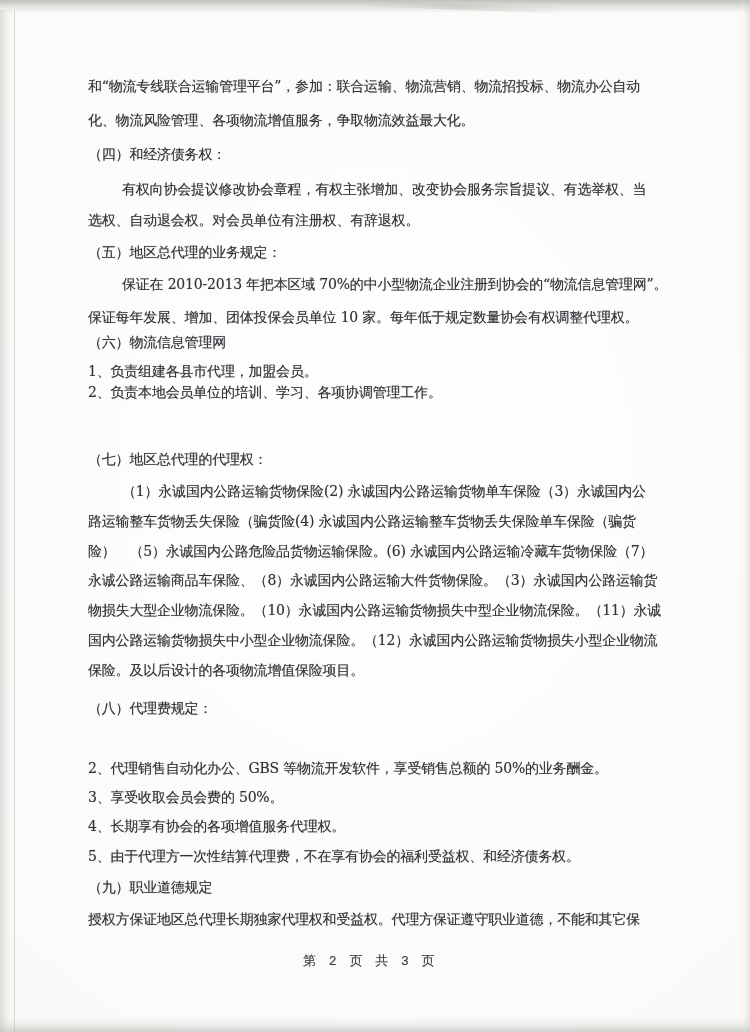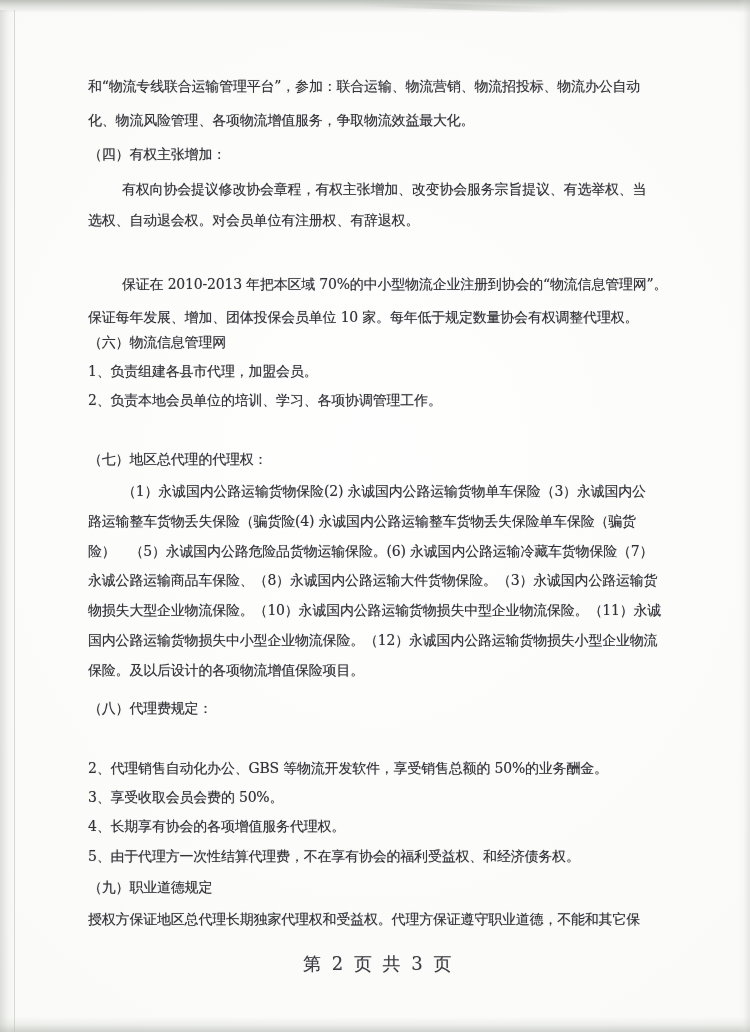--- a/index.html
+++ b/index.html
@@ -59,50 +59,52 @@
     color: #323238;
     text-shadow: 0 0 0.8px rgba(52,52,60,0.5);
   }
   .ind {
     padding-left: 34px;
   }
   .page-footer {
     position: absolute;
     top: 952px;
     left: 303px;
-    font-size: 18px;
+    font-size: 13px;
     letter-spacing: 1.5px;
     word-spacing: 2px;
     color: #3c3c44;
     white-space: nowrap;
     text-shadow: 0 0 0.8px rgba(60,60,68,0.4);
+    font-family: Liberation Mono, monospace;
   }
 </style>
 </head>
 <body>
 
 <div class="scan-page">
 
   <div class="edge-top"></div>
   <div class="edge-bottom"></div>
   <div class="edge-left"></div>
   <div class="edge-right"></div>
   <div class="crease"></div>
 
   <div class="doc-text">
     <div class="line" style="top:78px">和“物流专线联合运输管理平台”，参加：联合运输、物流营销、物流招投标、物流办公自动</div>
     <div class="line" style="top:112px">化、物流风险管理、各项物流增值服务，争取物流效益最大化。</div>
-    <div class="line" style="top:146px">（四）有权主张增加：</div>
+    <div class="line" style="top:146px">（四）和经济债务权：</div>
     <div class="line ind" style="top:181px">有权向协会提议修改协会章程，有权主张增加、改变协会服务宗旨提议、有选举权、当</div>
     <div class="line" style="top:212px">选权、自动退会权。对会员单位有注册权、有辞退权。</div>
+    <div class="line" style="top:244px">（五）地区总代理的业务规定：</div>
     <div class="line ind" style="top:276px">保证在 2010-2013 年把本区域 70%的中小型物流企业注册到协会的“物流信息管理网”。</div>
     <div class="line" style="top:309px">保证每年发展、增加、团体投保会员单位 10 家。每年低于规定数量协会有权调整代理权。</div>
     <div class="line" style="top:334px">（六）物流信息管理网</div>
     <div class="line" style="top:363px">1、负责组建各县市代理，加盟会员。</div>
-    <div class="line" style="top:392px">2、负责本地会员单位的培训、学习、各项协调管理工作。</div>
+    <div class="line" style="top:384px">2、负责本地会员单位的培训、学习、各项协调管理工作。</div>
     <div class="line" style="top:451px">（七）地区总代理的代理权：</div>
     <div class="line ind" style="top:483px">（1）永诚国内公路运输货物保险(2) 永诚国内公路运输货物单车保险（3）永诚国内公</div>
     <div class="line" style="top:513px">路运输整车货物丢失保险（骗货险(4) 永诚国内公路运输整车货物丢失保险单车保险（骗货</div>
     <div class="line" style="top:543px">险）　（5）永诚国内公路危险品货物运输保险。(6) 永诚国内公路运输冷藏车货物保险（7）</div>
     <div class="line" style="top:572px">永诚公路运输商品车保险、（8）永诚国内公路运输大件货物保险。（3）永诚国内公路运输货</div>
     <div class="line" style="top:602px">物损失大型企业物流保险。（10）永诚国内公路运输货物损失中型企业物流保险。（11）永诚</div>
     <div class="line" style="top:632px">国内公路运输货物损失中小型企业物流保险。（12）永诚国内公路运输货物损失小型企业物流</div>
     <div class="line" style="top:662px">保险。及以后设计的各项物流增值保险项目。</div>
     <div class="line" style="top:700px">（八）代理费规定：</div>
     <div class="line" style="top:760px">2、代理销售自动化办公、GBS 等物流开发软件，享受销售总额的 50%的业务酬金。</div>

